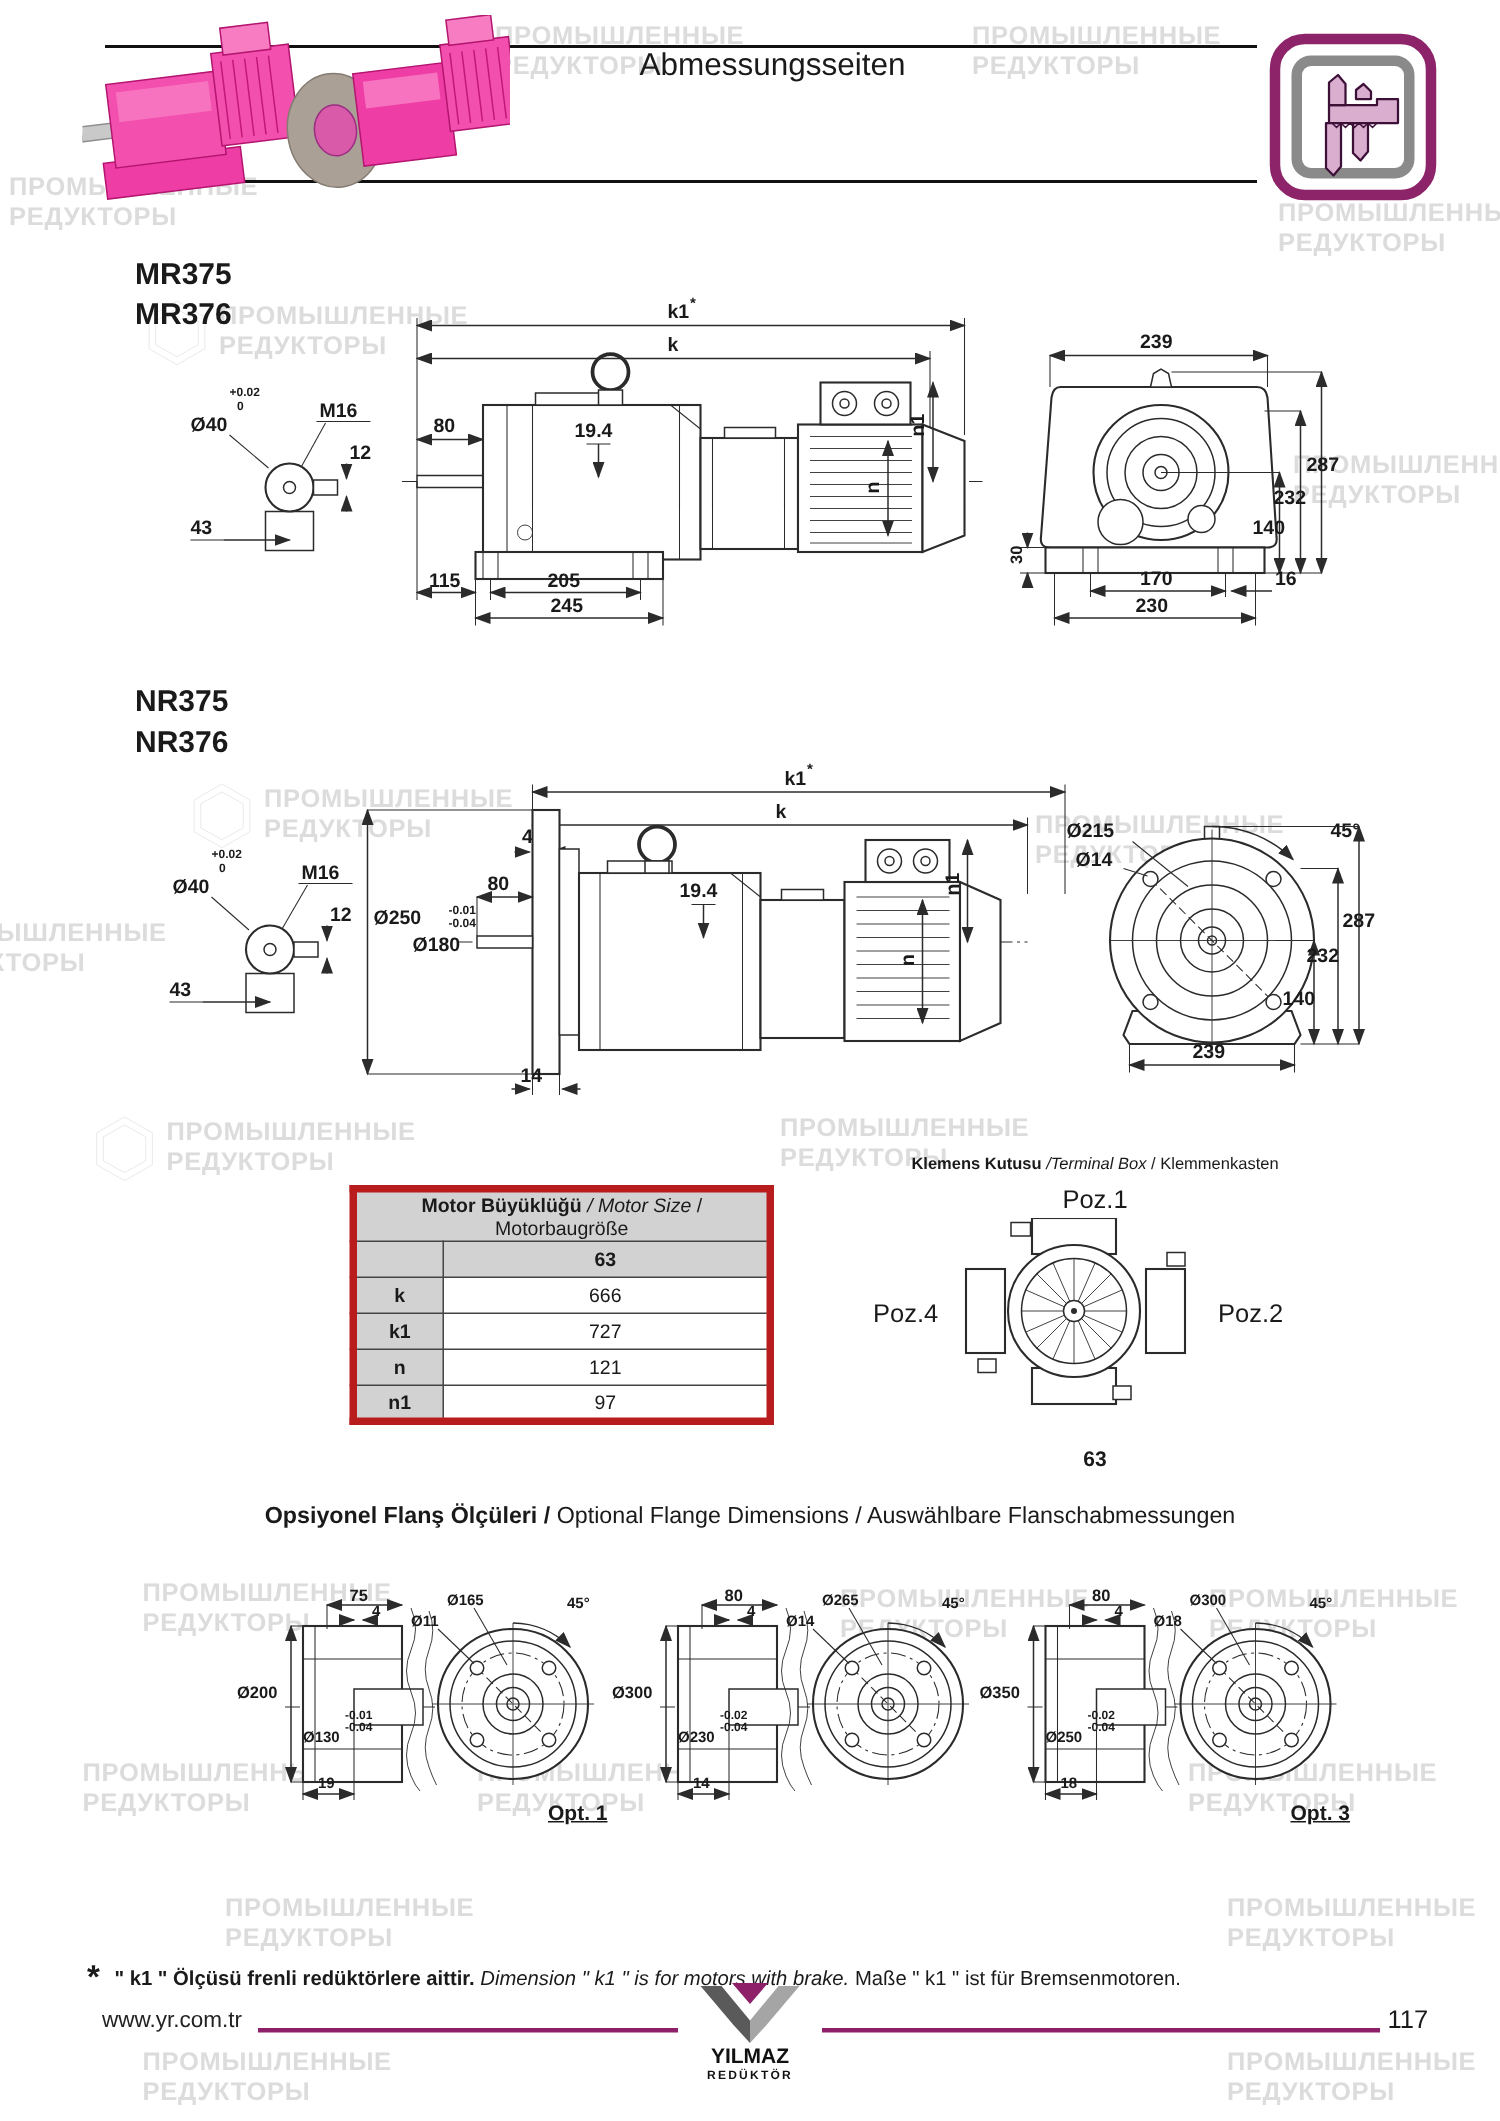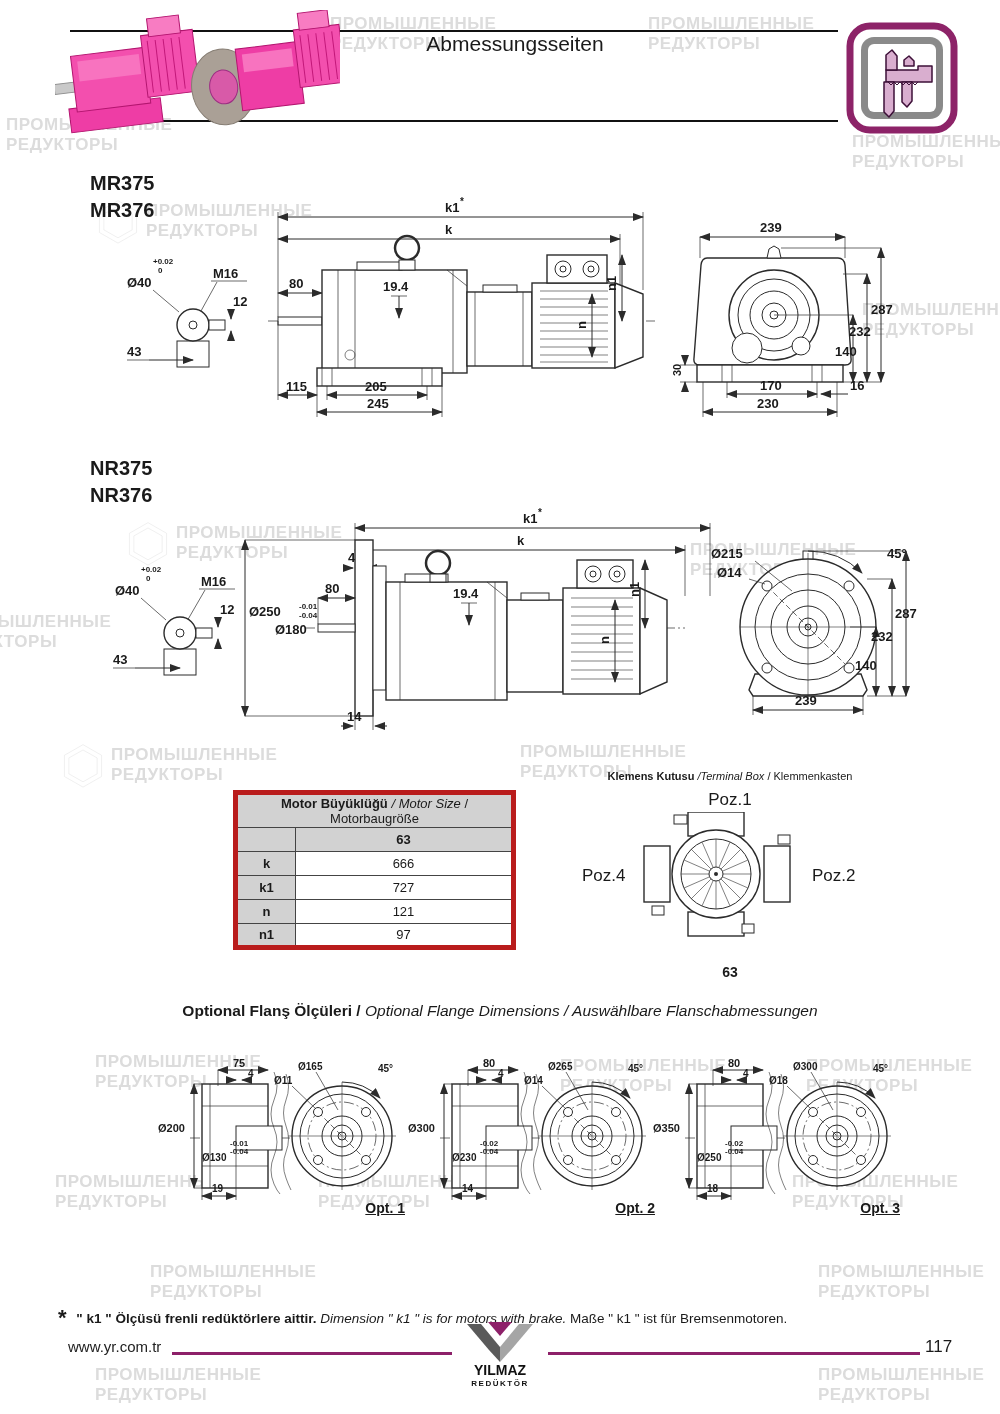--- a/index.html
+++ b/index.html
@@ -32,21 +32,21 @@
   table.mt .lab{width:55px;font-weight:bold;background:#d2d2d2;}
   table.mt .val{width:213px;}
   table.mt tr{height:24px;}
   table.mt{border:5px solid #b91c1c;}
   
   .sec-title{position:absolute;font-size:11px;white-space:nowrap;}
   .sec-title .b{font-weight:bold;}
   .sec-title .i{font-style:italic;}
   .flange-title{position:absolute;left:0;top:1002px;width:1000px;text-align:center;font-size:15.5px;}
   .flange-title .b{font-weight:bold;}
-  .flange-title .i{font-style:italic;}
+  .flange-title .i{}
   .poz{position:absolute;font-weight:normal;font-size:17px;}
   .opt-label{position:absolute;font-size:14px;font-weight:bold;text-align:right;width:255px;text-decoration:underline;}
   
   .footnote{position:absolute;left:58px;top:1305px;font-size:13.5px;}
   .footnote .star{font-size:22px;font-weight:bold;vertical-align:-2px;margin-right:6px;}
   .footnote .b{font-weight:bold;}
   .footnote .i{font-style:italic;}
   .frule{position:absolute;top:1352px;height:3px;background:#8d2069;}
   .furl{position:absolute;left:68px;top:1338px;font-size:15px;color:#222;}
   .fpage{position:absolute;left:925px;top:1337px;font-size:17px;}
@@ -641,21 +641,21 @@
       </g>
       <circle class="o2" cx="78" cy="62" r="7"></circle>
       <circle cx="78" cy="62" r="2" fill="#2b2b2b"></circle>
     </svg>
     <div class="poz" style="left:2px;top:78px">Poz.4</div>
     <div class="poz" style="left:232px;top:78px">Poz.2</div>
     <div style="position:absolute;left:0;right:0;top:176px;text-align:center;font-size:14px;font-weight:bold">63</div>
   </div>
 
   <div class="flange-title z">
-    <span class="b">Optional Flanş Ölçüleri</span>
+    <span class="b">Opsiyonel Flanş Ölçüleri</span>
     <span class="b"> <span>/</span> </span>
     <span class="i">Optional Flange Dimensions</span>
     <span class="i"> <span>/</span> </span>
     <span class="i">Auswählbare Flanschabmessungen</span>
   </div>
 
   <svg class="abs z" style="left:150px;top:1058px" width="255" height="145" viewBox="0 0 255 145">
     <g>
       <line class="cl" x1="40" y1="80" x2="150" y2="80"></line>
       <rect class="o" x="52" y="26" width="66" height="104"></rect>
@@ -750,21 +750,20 @@
       <circle class="o2" cx="168" cy="102" r="4.5"></circle>
         <circle class="o2" cx="216" cy="102" r="4.5"></circle>
       <text class="dt3" x="148" y="12">Ø265</text>
       <line class="ext" x1="166" y1="14" x2="188" y2="52"></line>
       <text class="dt3" x="124" y="26">Ø14</text>
       <line class="ext" x1="142" y1="28" x2="166" y2="51"></line>
       <text class="dt3" x="228" y="14">45°</text>
       <path class="dim1" d="M 192 24 A 54 54 0 0 1 230 40" fill="none"></path>
     </g>
   </svg>
-  <div class="opt-label z" style="left:400px;top:1200px">Opt. 2</div>
 
   <svg class="abs z" style="left:645px;top:1058px" width="255" height="145" viewBox="0 0 255 145">
     <g>
       <line class="cl" x1="40" y1="80" x2="150" y2="80"></line>
       <rect class="o" x="52" y="26" width="66" height="104"></rect>
       <line class="ext" x1="60" y1="26" x2="60" y2="130"></line>
       <line class="ext" x1="52" y1="48" x2="118" y2="48"></line>
       <line class="ext" x1="52" y1="108" x2="118" y2="108"></line>
       <rect class="o2" x="86" y="68" width="46" height="24"></rect>
       <path class="thin" d="M124 14 q6 14 0 28 q-6 14 0 28 q6 14 0 28 q-6 14 0 28 q3 7 6 10"></path>

